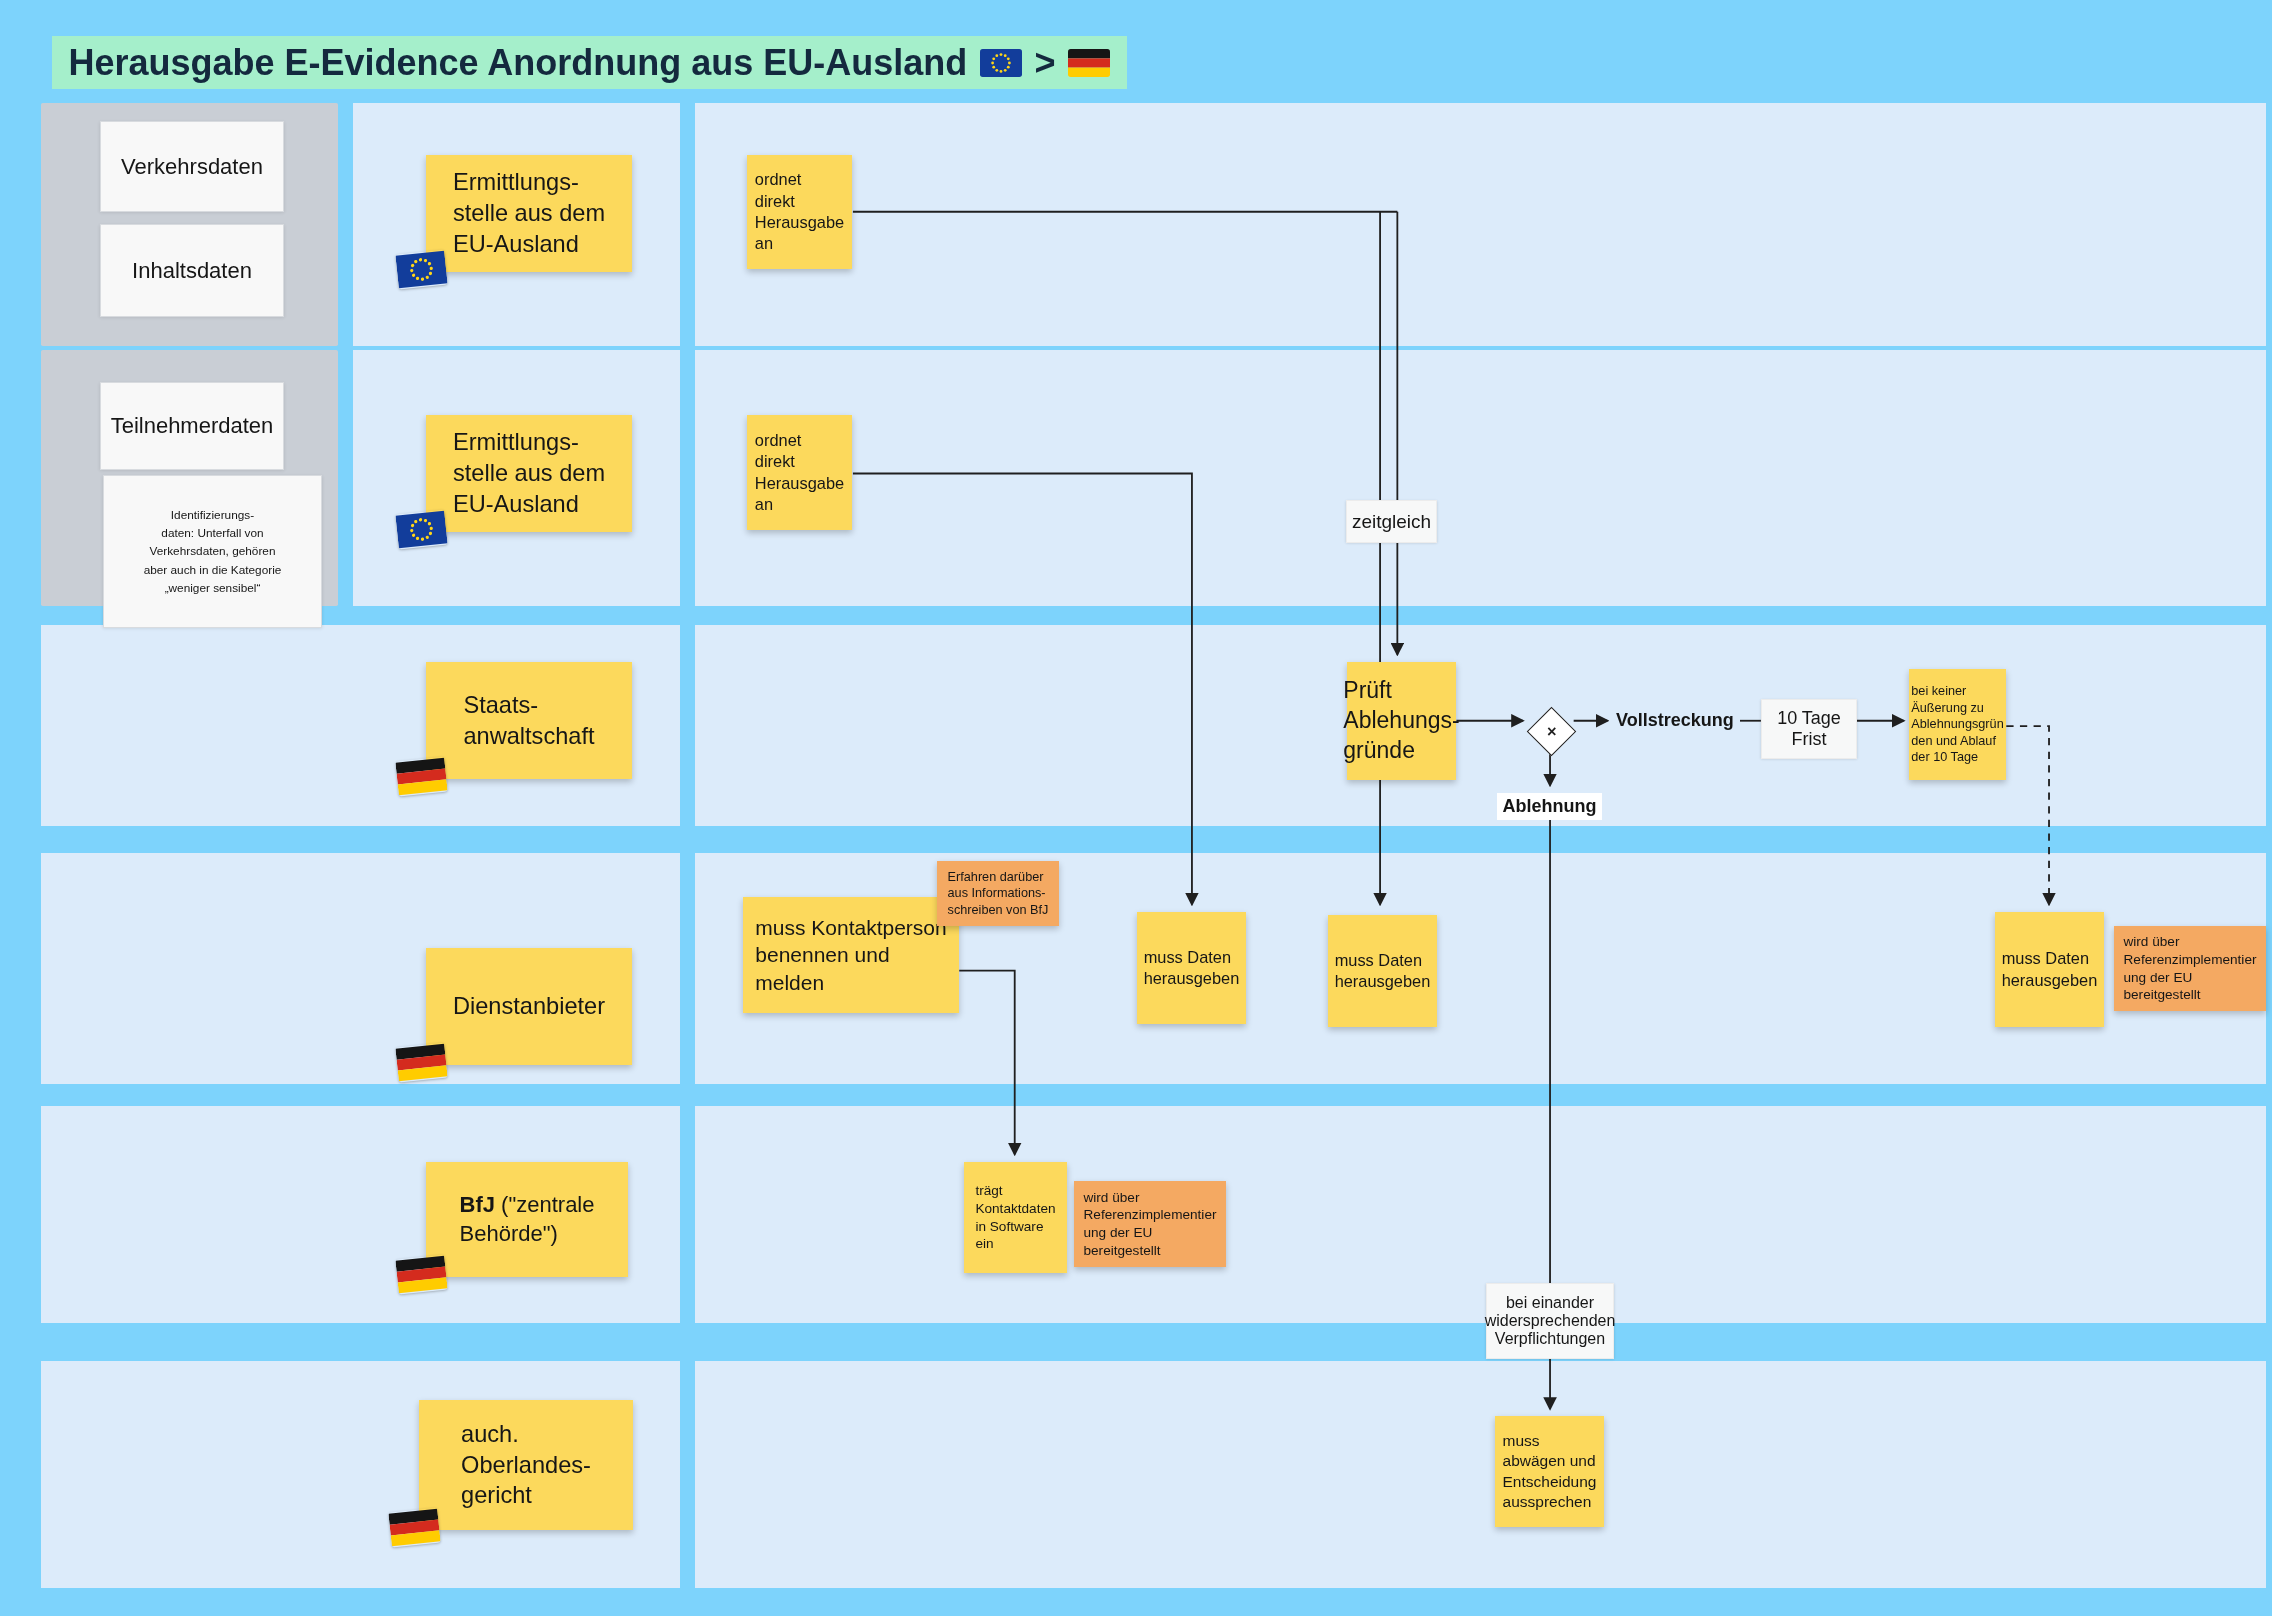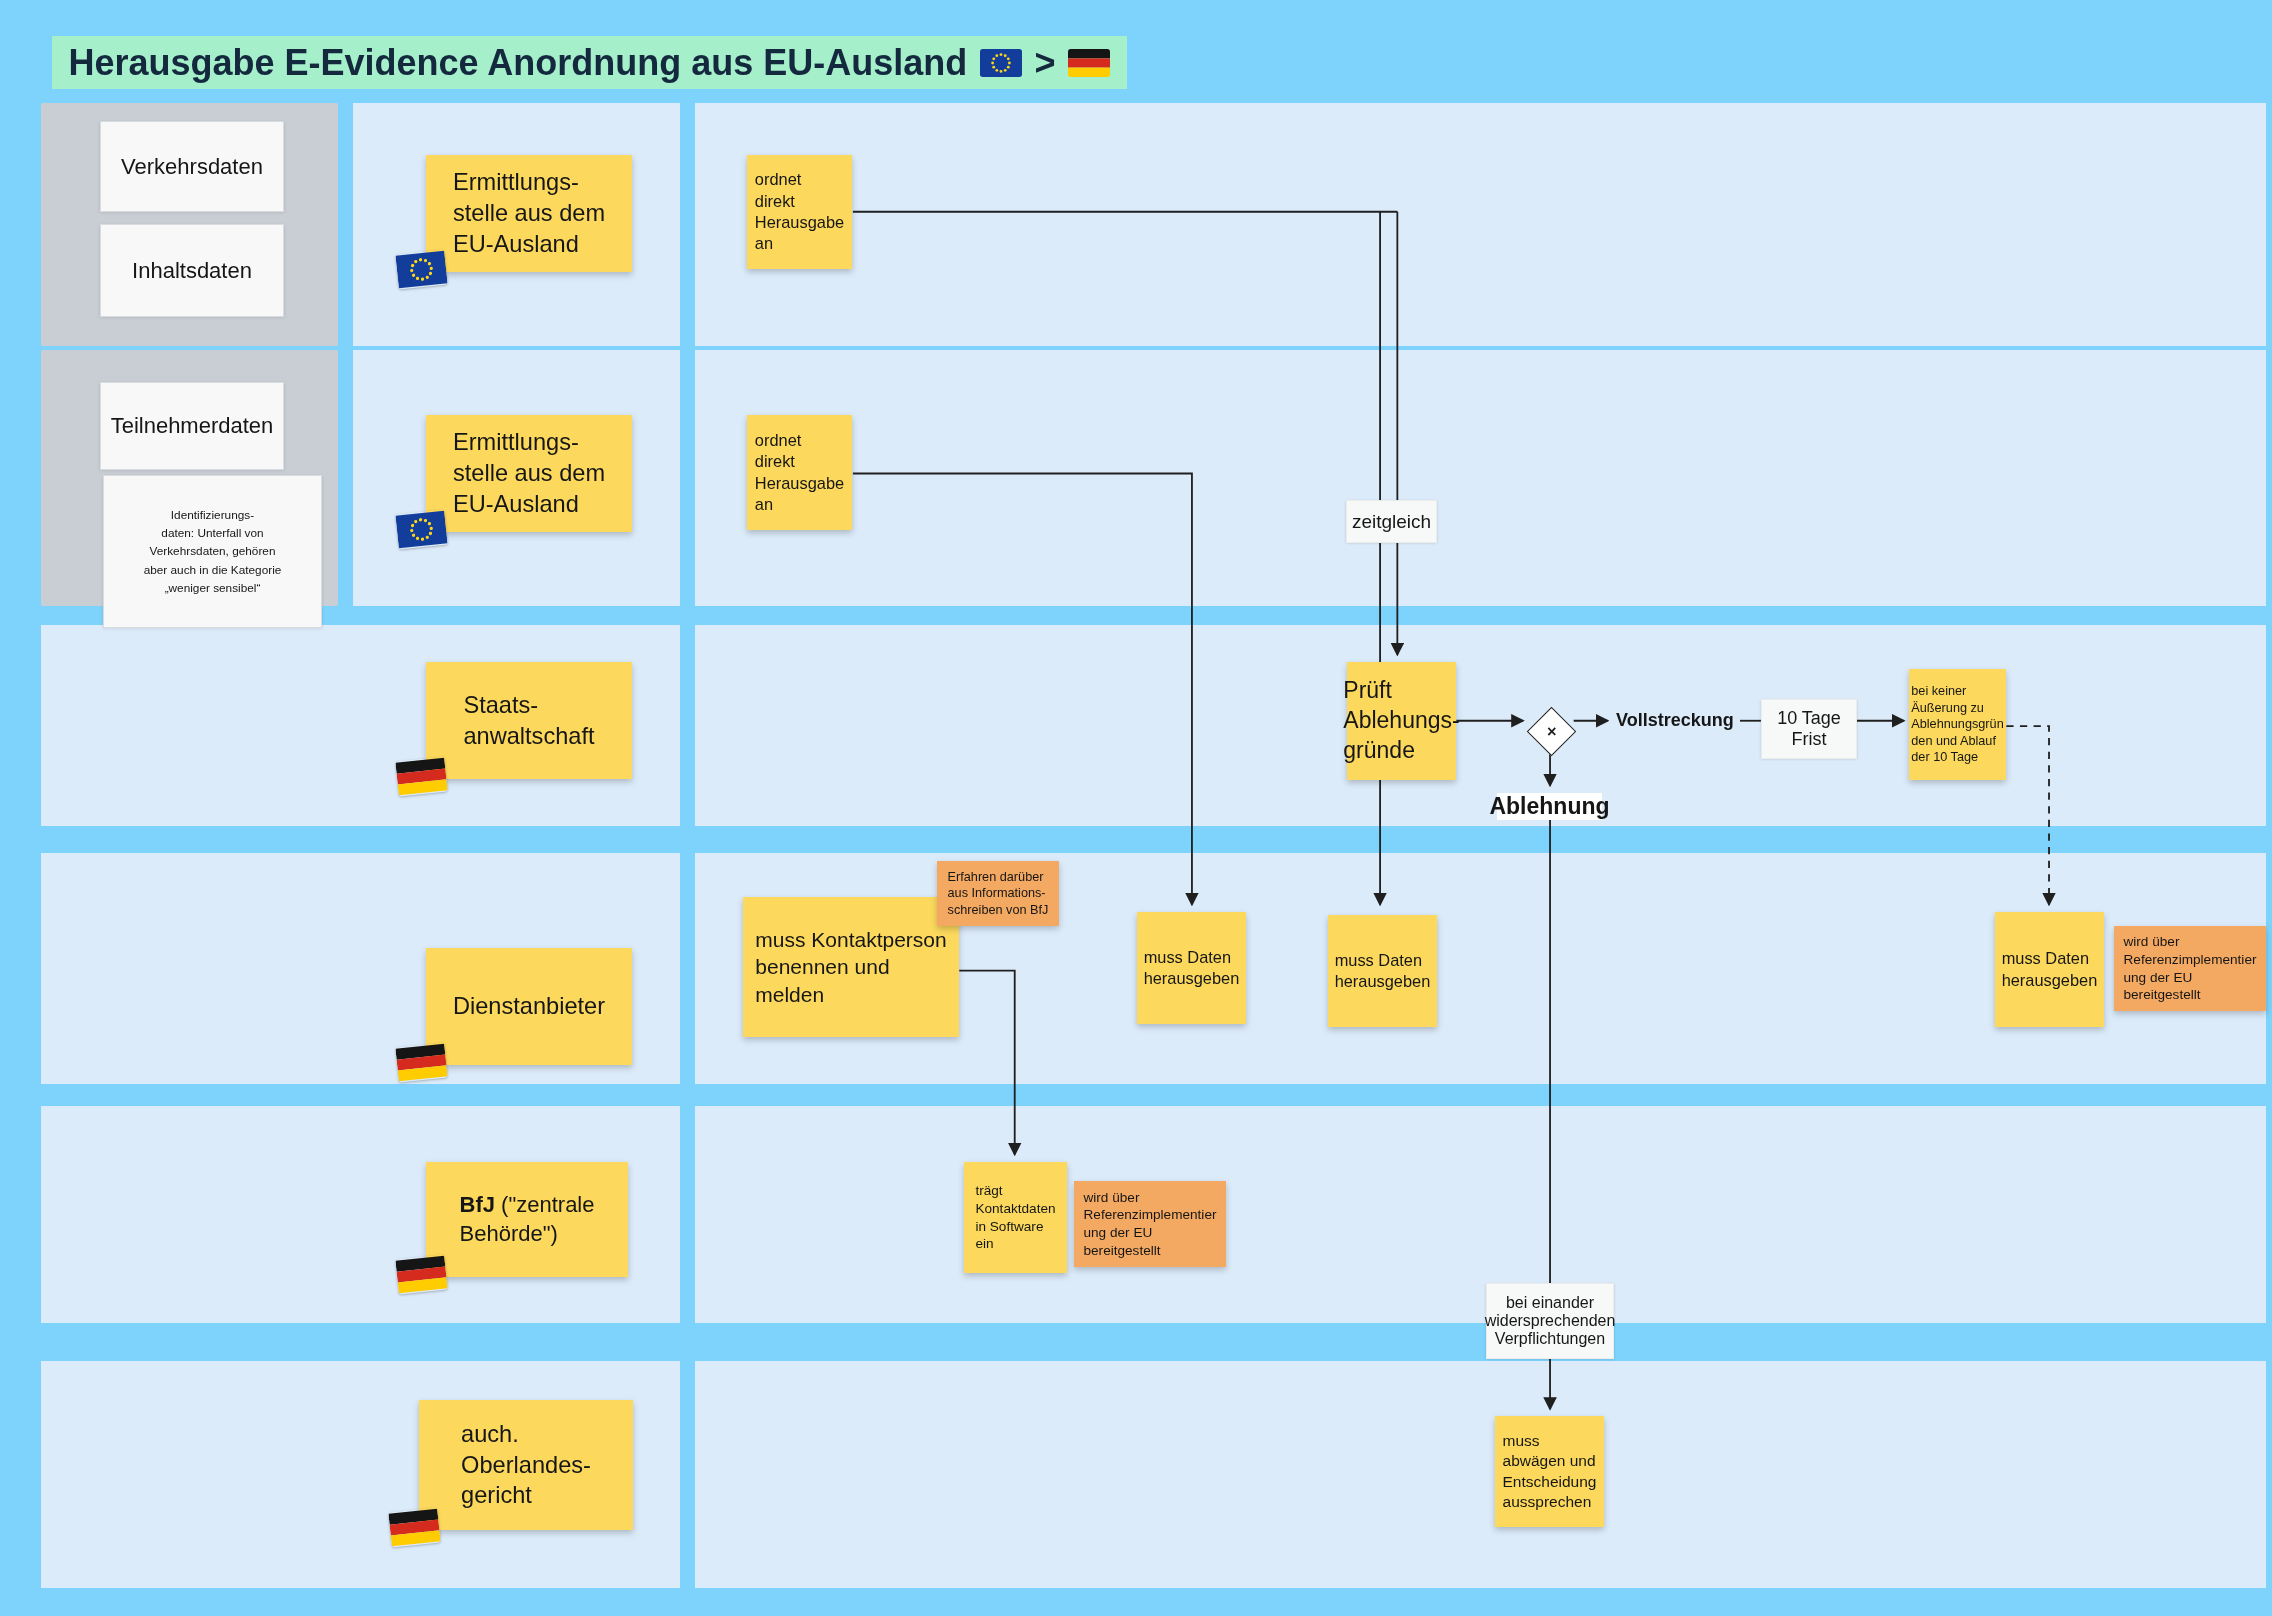--- a/index.html
+++ b/index.html
@@ -224,36 +224,36 @@
 
   <div class="wlabel" style="left:1761px;top:699px;width:94px;height:58px;font-size:18px;"><span>10 Tage
 Frist</span></div>
 
   <div class="sticky yellow" style="left:1909px;top:669px;width:97px;height:111px;font-size:12.7px;"><span>bei keiner
 Äußerung zu
 Ablehnungsgrün
 den und Ablauf
 der 10 Tage</span></div>
 
-  <div class="plain-label boldtext" style="left:1497px;top:793px;width:105px;height:27px;font-size:23px;background:#ffffff;">
+  <div class="plain-label boldtext" style="left:1497px;top:793px;width:105px;height:27px;font-size:18px;background:#ffffff;">
       <span>Ablehnung</span>
     </div>
 
   <div class="sticky yellow" style="left:1137px;top:912px;width:109px;height:112px;font-size:16.4px;"><span>muss Daten
 herausgeben</span></div>
   <div class="sticky yellow" style="left:1328px;top:915px;width:109px;height:112px;font-size:16.4px;"><span>muss Daten
 herausgeben</span></div>
   <div class="sticky yellow" style="left:1995px;top:912px;width:109px;height:115px;font-size:16.4px;"><span>muss Daten
 herausgeben</span></div>
   <div class="sticky orange" style="left:2114px;top:926px;width:152px;height:85px;font-size:13.6px;"><span>wird über
 Referenzimplementier
 ung der EU
 bereitgestellt</span></div>
 
-  <div class="sticky yellow" style="left:743px;top:897px;width:216px;height:140px;font-size:21px;"><span>muss Kontaktperson
+  <div class="sticky yellow" style="left:743px;top:897px;width:216px;height:116px;font-size:21px;"><span>muss Kontaktperson
 benennen und
 melden</span></div>
   <div class="sticky orange" style="left:937px;top:861px;width:122px;height:65px;font-size:12.7px;"><span>Erfahren darüber
 aus Informations-
 schreiben von BfJ</span></div>
 
   <div class="sticky yellow" style="left:964px;top:1162px;width:103px;height:111px;font-size:13.6px;"><span>trägt
 Kontaktdaten
 in Software
 ein</span></div>

